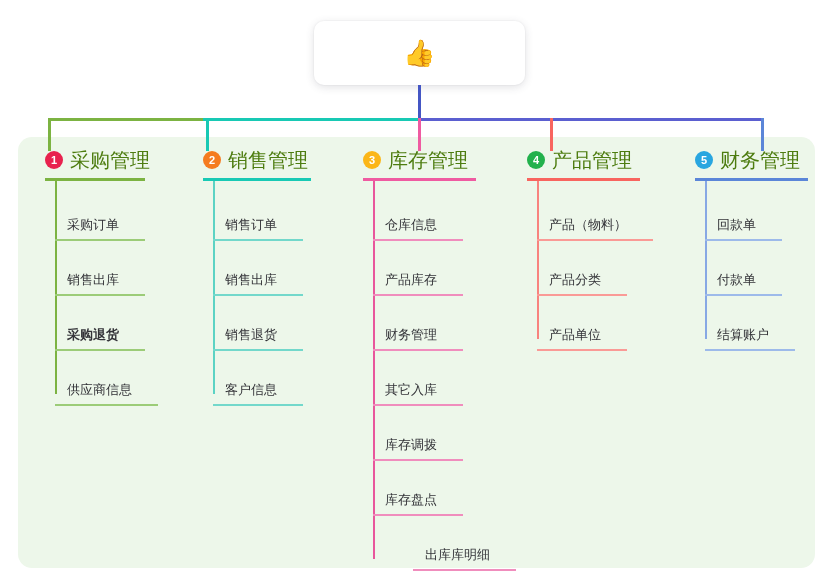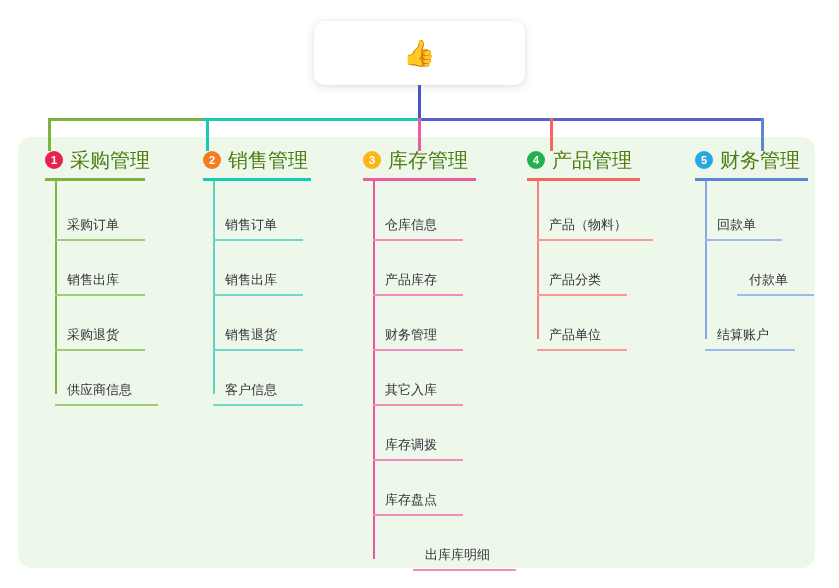--- a/index.html
+++ b/index.html
@@ -94,21 +94,21 @@
     <div class="spine" style="height:213px; background:#7cb342;"></div>
 
     <div class="leaf" style="top:48px; width:93px; height:45px;">
       <span class="leaf-label">采购订单</span>
       <span class="leaf-rule" style="width:90px; background:#9ccc78;"></span>
     </div>
     <div class="leaf" style="top:103px; width:93px; height:45px;">
       <span class="leaf-label">销售出库</span>
       <span class="leaf-rule" style="width:90px; background:#9ccc78;"></span>
     </div>
-    <div class="leaf" style="top:158px; width:93px; height:45px;">
+    <div class="leaf" style="top:158px; width:93px; height:45px;font-weight:bold;">
       <span class="leaf-label">采购退货</span>
       <span class="leaf-rule" style="width:90px; background:#9ccc78;"></span>
     </div>
     <div class="leaf" style="top:213px; width:106px; height:45px;text-align:right;">
       <span class="leaf-label">供应商信息</span>
       <span class="leaf-rule" style="width:103px; background:#9ccc78;"></span>
     </div>
   </div>
 
   <div class="col" style="left:203px; width:150px;">
@@ -202,21 +202,21 @@
       <span class="badge" style="background:#29a6e0;">5</span>
       <span class="col-title">财务管理</span>
     </div>
     <div class="col-underline" style="width:113px; background:#5b86d8;"></div>
     <div class="spine" style="height:158px; background:#87a8e4;"></div>
 
     <div class="leaf" style="top:48px; width:80px; height:45px;">
       <span class="leaf-label">回款单</span>
       <span class="leaf-rule" style="width:77px; background:#9dbaea;"></span>
     </div>
-    <div class="leaf" style="top:103px; width:80px; height:45px;margin-left:32px;">
+    <div class="leaf" style="top:103px; width:80px; height:45px;">
       <span class="leaf-label">付款单</span>
       <span class="leaf-rule" style="width:77px; background:#9dbaea;"></span>
     </div>
     <div class="leaf" style="top:158px; width:93px; height:45px;">
       <span class="leaf-label">结算账户</span>
       <span class="leaf-rule" style="width:90px; background:#9dbaea;"></span>
     </div>
   </div>
 
 </div>

